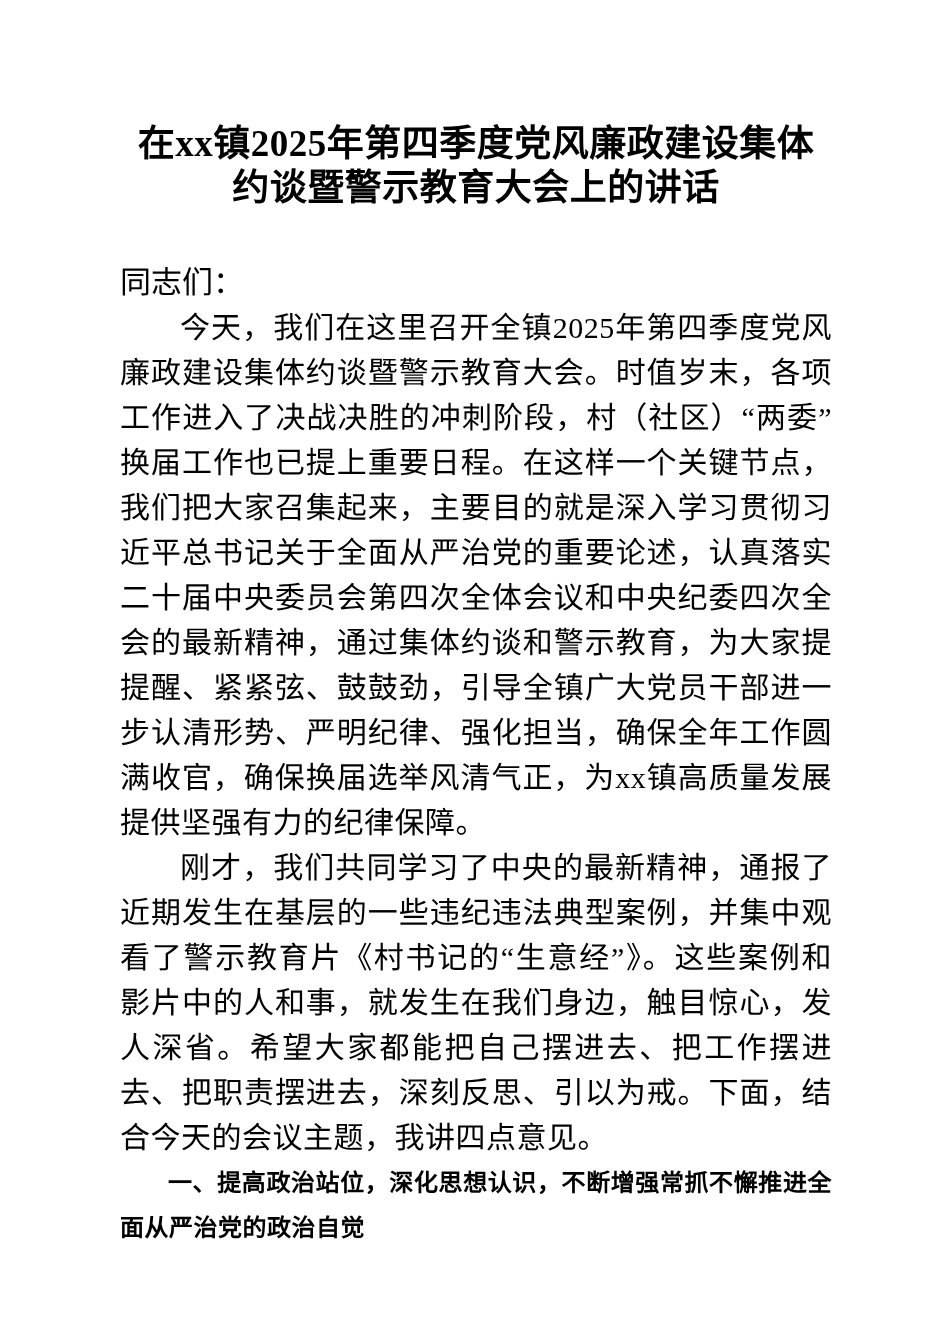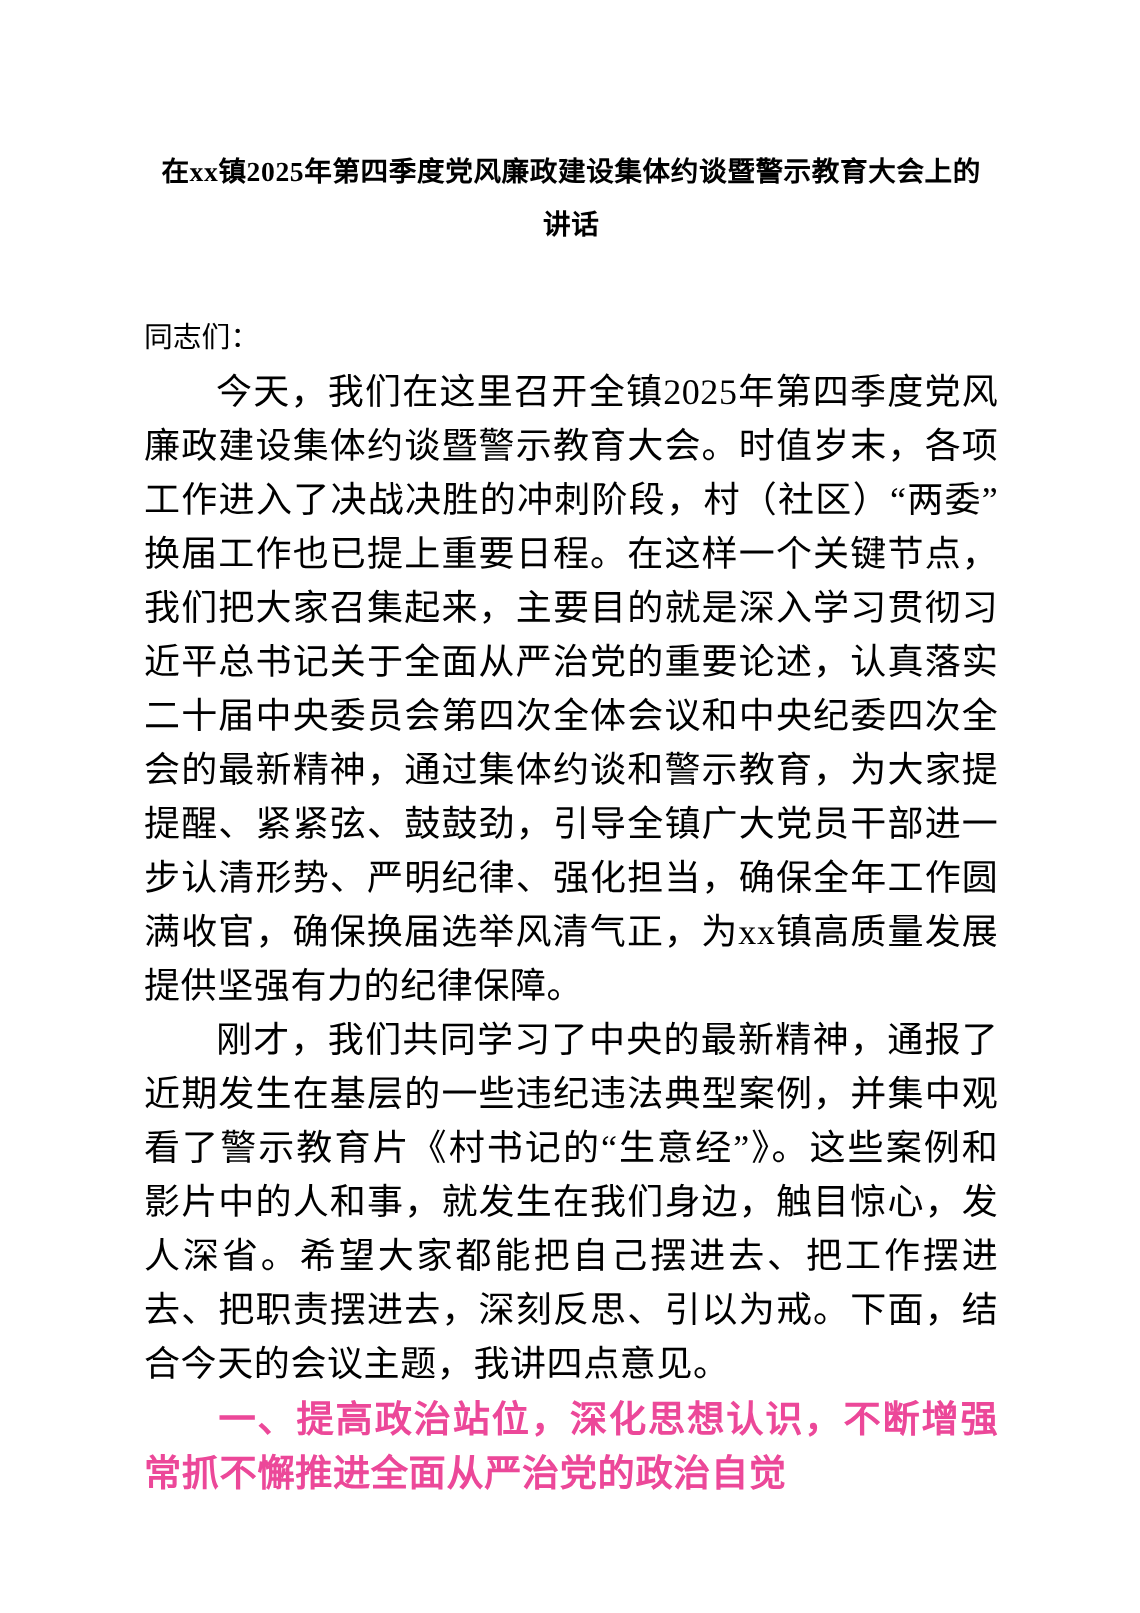--- a/index.html
+++ b/index.html
@@ -18,53 +18,53 @@
     width: 950px;
     height: 1344px;
     padding: 122px 118px 0 120px;
     background: #ffffff;
   }
   .doc-title {
     margin: 0 0 50px 0;
     padding: 0 10px;
     font-family: "Liberation Serif", "DejaVu Serif", serif;
     font-weight: bold;
-    font-size: 23px;
+    font-size: 37px;
     line-height: 44px;
     text-align: center;
     letter-spacing: 0.5px;
     color: #000000;
   }
   .salutation {
     margin: 0;
     font-family: "Liberation Serif", "DejaVu Serif", serif;
-    font-size: 24px;
+    font-size: 31px;
     line-height: 45px;
     color: #000000;
   }
   .body-para {
     margin: 0;
     font-family: "Liberation Serif", "DejaVu Serif", serif;
     font-size: 30px;
     line-height: 45px;
     text-align: justify;
     text-indent: 2em;
     letter-spacing: 0.5px;
     color: #000000;
   }
   .section-heading {
     margin: 0;
     font-family: "Liberation Sans", "DejaVu Sans", sans-serif;
     font-weight: bold;
-    font-size: 31px;
+    font-size: 24px;
     line-height: 45px;
     text-align: justify;
     text-indent: 2em;
     letter-spacing: 0.5px;
-    color: #ec4899;
+    color: #000000;
   }
 </style>
 </head>
 <body>
 
 <div class="page">
   <h1 class="doc-title">在xx镇2025年第四季度党风廉政建设集体约谈暨警示教育大会上的讲话</h1>
 
   <p class="salutation">同志们：</p>
 

